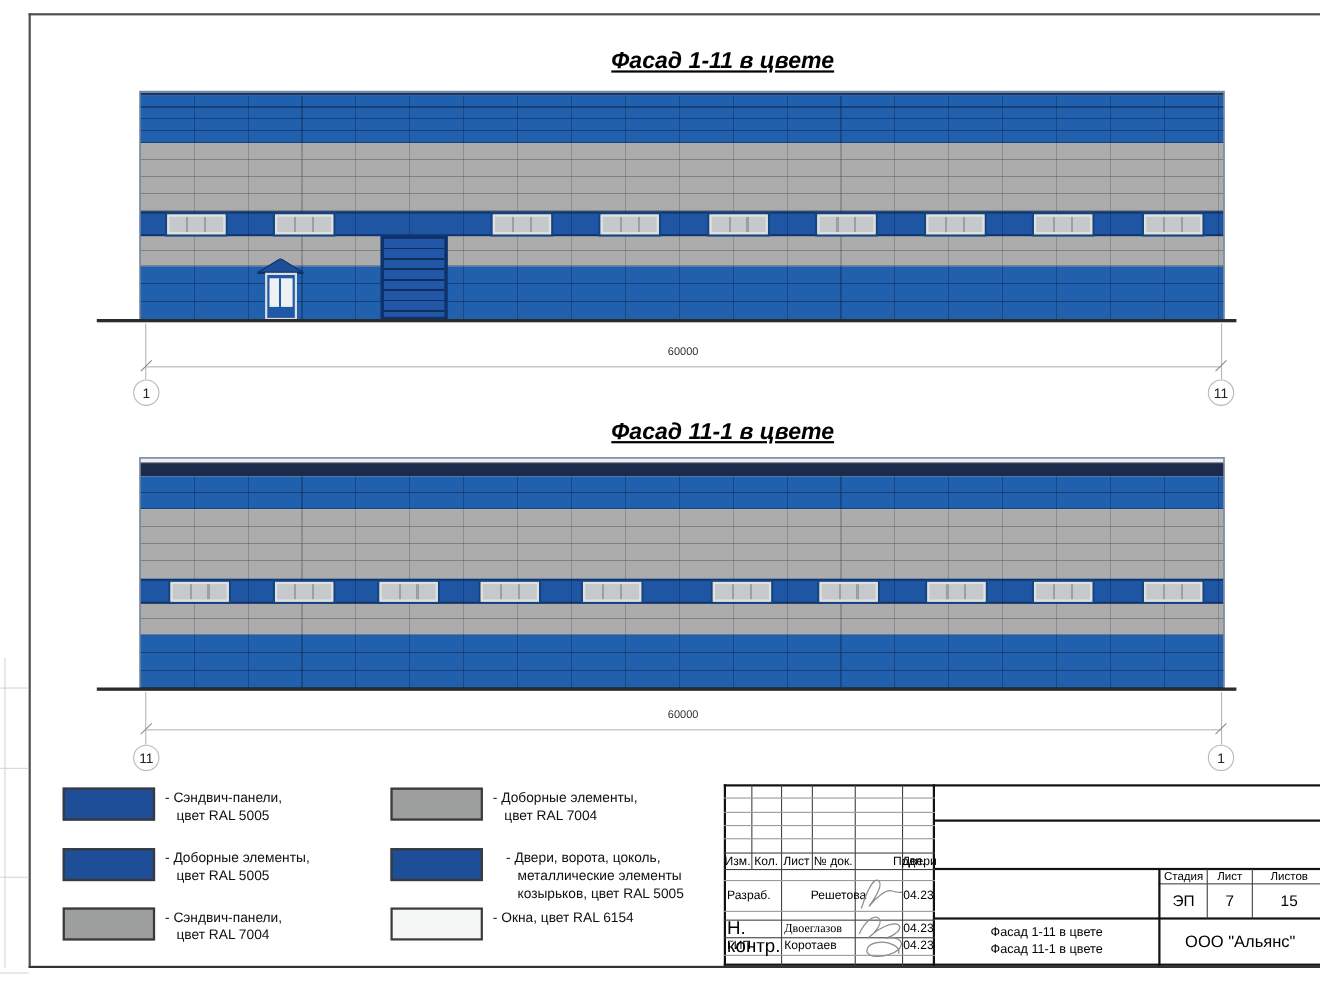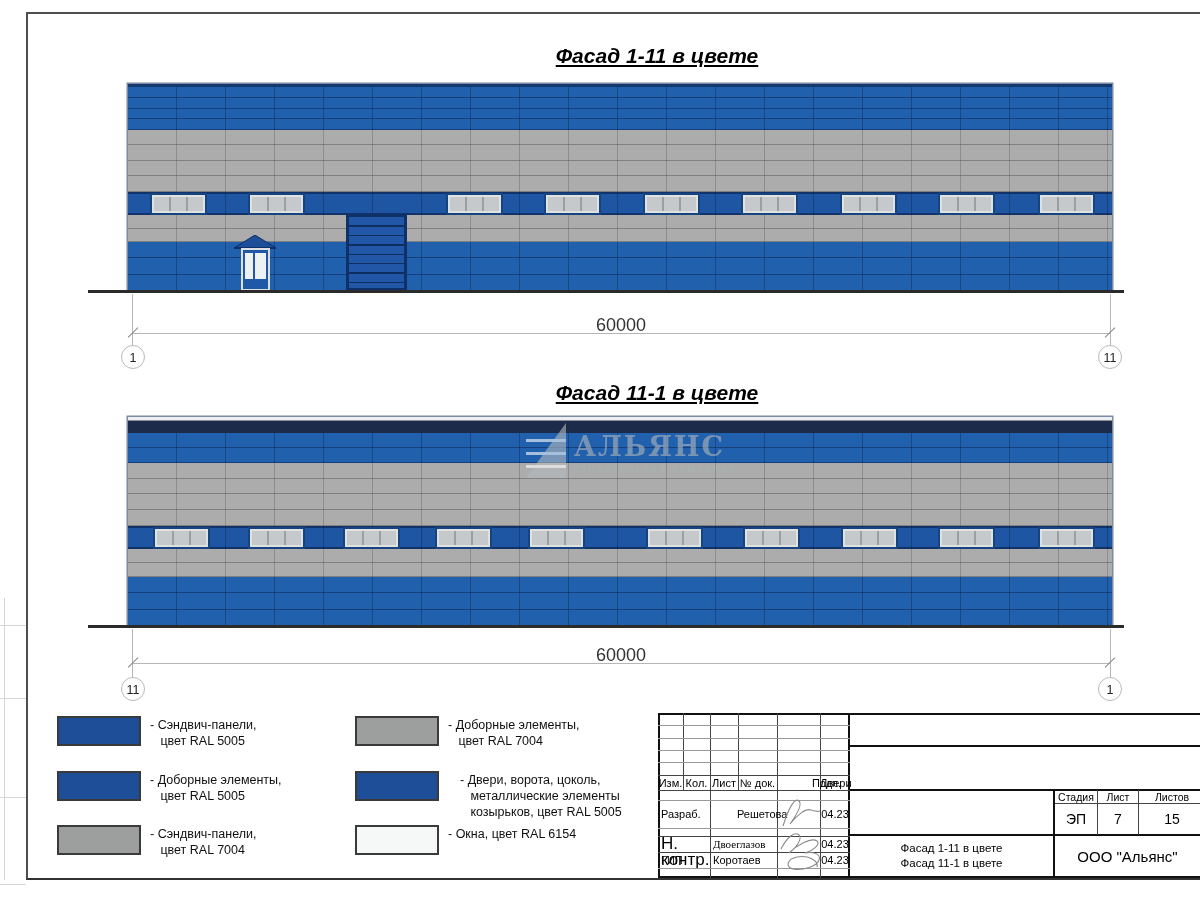--- a/index.html
+++ b/index.html
@@ -15,21 +15,21 @@
   
   .facade{position:absolute;box-shadow:0 0 0 1.5px rgba(16,42,88,.55);}
   .band{position:absolute;left:0;width:100%;}
   .fwindow{position:absolute;box-sizing:border-box;background:#c6c9cb;border:2px solid #e0e2e2;
            box-shadow:0 0 0 2px #16447f;}
   .ground{position:absolute;height:3px;background:#2b2b2b;}
   
   .ext{position:absolute;width:1px;background:#b6b6b6;}
   .dline{position:absolute;height:1px;background:#b6b6b6;}
   .tick{position:absolute;width:14px;height:1px;background:#8a8a8a;transform:rotate(-45deg);}
-  .dtext{position:absolute;width:600px;text-align:center;font-size:18px;color:#333;}
+  .dtext{position:absolute;width:600px;text-align:center;font-size:10px;color:#333;}
   .axis{position:absolute;width:24px;height:24px;border:1px solid #b9b9b9;border-radius:50%;
         background:#fff;text-align:center;line-height:24px;font-size:12.5px;color:#222;box-sizing:border-box;}
   
   .watermark{position:absolute;left:522px;top:421px;display:flex;align-items:flex-start;opacity:.6;z-index:5;}
   .wm-name{font-family:"DejaVu Serif",serif;font-weight:bold;font-size:27px;letter-spacing:2px;
            color:#b2b7ba;line-height:1.05;}
   .wm-sub{font-size:10px;letter-spacing:2.5px;color:#9fbcb6;margin-top:2px;}
   .wm-text{margin-left:6px;margin-top:12px;}
   
   .lswatch{position:absolute;width:84px;height:30px;box-sizing:border-box;border:2px solid #3a3a3a;}
@@ -98,32 +98,20 @@
       <div class="fwindow" style="left: 520px; top: 112px; width: 53px; height: 18px; background-image: linear-gradient(to right, transparent calc(33.3% - 1px), rgb(154, 160, 162) calc(33.3% - 1px), rgb(154, 160, 162) calc(33.3% + 1px), transparent calc(33.3% + 1px)), linear-gradient(to right, transparent calc(66.6% - 1px), rgb(154, 160, 162) calc(66.6% - 1px), rgb(154, 160, 162) calc(66.6% + 1px), transparent calc(66.6% + 1px));"></div>
       <div class="fwindow" style="left: 617px; top: 112px; width: 53px; height: 18px; background-image: linear-gradient(to right, transparent calc(33.3% - 1px), rgb(154, 160, 162) calc(33.3% - 1px), rgb(154, 160, 162) calc(33.3% + 1px), transparent calc(33.3% + 1px)), linear-gradient(to right, transparent calc(66.6% - 1px), rgb(154, 160, 162) calc(66.6% - 1px), rgb(154, 160, 162) calc(66.6% + 1px), transparent calc(66.6% + 1px));"></div>
       <div class="fwindow" style="left: 715px; top: 112px; width: 53px; height: 18px; background-image: linear-gradient(to right, transparent calc(33.3% - 1px), rgb(154, 160, 162) calc(33.3% - 1px), rgb(154, 160, 162) calc(33.3% + 1px), transparent calc(33.3% + 1px)), linear-gradient(to right, transparent calc(66.6% - 1px), rgb(154, 160, 162) calc(66.6% - 1px), rgb(154, 160, 162) calc(66.6% + 1px), transparent calc(66.6% + 1px));"></div>
       <div class="fwindow" style="left: 812px; top: 112px; width: 53px; height: 18px; background-image: linear-gradient(to right, transparent calc(33.3% - 1px), rgb(154, 160, 162) calc(33.3% - 1px), rgb(154, 160, 162) calc(33.3% + 1px), transparent calc(33.3% + 1px)), linear-gradient(to right, transparent calc(66.6% - 1px), rgb(154, 160, 162) calc(66.6% - 1px), rgb(154, 160, 162) calc(66.6% + 1px), transparent calc(66.6% + 1px));"></div>
       <div class="fwindow" style="left: 912px; top: 112px; width: 53px; height: 18px; background-image: linear-gradient(to right, transparent calc(33.3% - 1px), rgb(154, 160, 162) calc(33.3% - 1px), rgb(154, 160, 162) calc(33.3% + 1px), transparent calc(33.3% + 1px)), linear-gradient(to right, transparent calc(66.6% - 1px), rgb(154, 160, 162) calc(66.6% - 1px), rgb(154, 160, 162) calc(66.6% + 1px), transparent calc(66.6% + 1px));"></div>
     </div>
 
   <div class="ground" style="left:88px;top:290px;width:1036px;"></div>
   <div class="ground" style="left:88px;top:625px;width:1036px;"></div>
 
-  <div class="watermark">
-    <svg width="46" height="58" viewBox="0 0 46 58">
-      <polygon points="4,57 44,57 44,2" fill="#b5babd"></polygon>
-      <rect x="4" y="18" width="40" height="3" fill="#ffffff"></rect>
-      <rect x="4" y="31" width="40" height="3" fill="#ffffff"></rect>
-      <rect x="4" y="44" width="40" height="3" fill="#ffffff"></rect>
-    </svg>
-    <div class="wm-text">
-      <div class="wm-name">АЛЬЯНС</div>
-      <div class="wm-sub">строительная компания</div>
-    </div>
-  </div>
 
   <div>
     <div class="ext" style="left:132px;top:294px;height:51px;"></div>
     <div class="ext" style="left:1110px;top:294px;height:51px;"></div>
     <div class="dline" style="left:133px;top:333px;width:977px;"></div>
     <div class="tick" style="left:126px;top:332px;"></div>
     <div class="tick" style="left:1103px;top:332px;"></div>
     <div class="dtext" style="left:321px;top:315px;">60000</div>
     <div class="axis" style="left:121px;top:345px;">1</div>
     <div class="axis" style="left:1098px;top:345px;">11</div>

